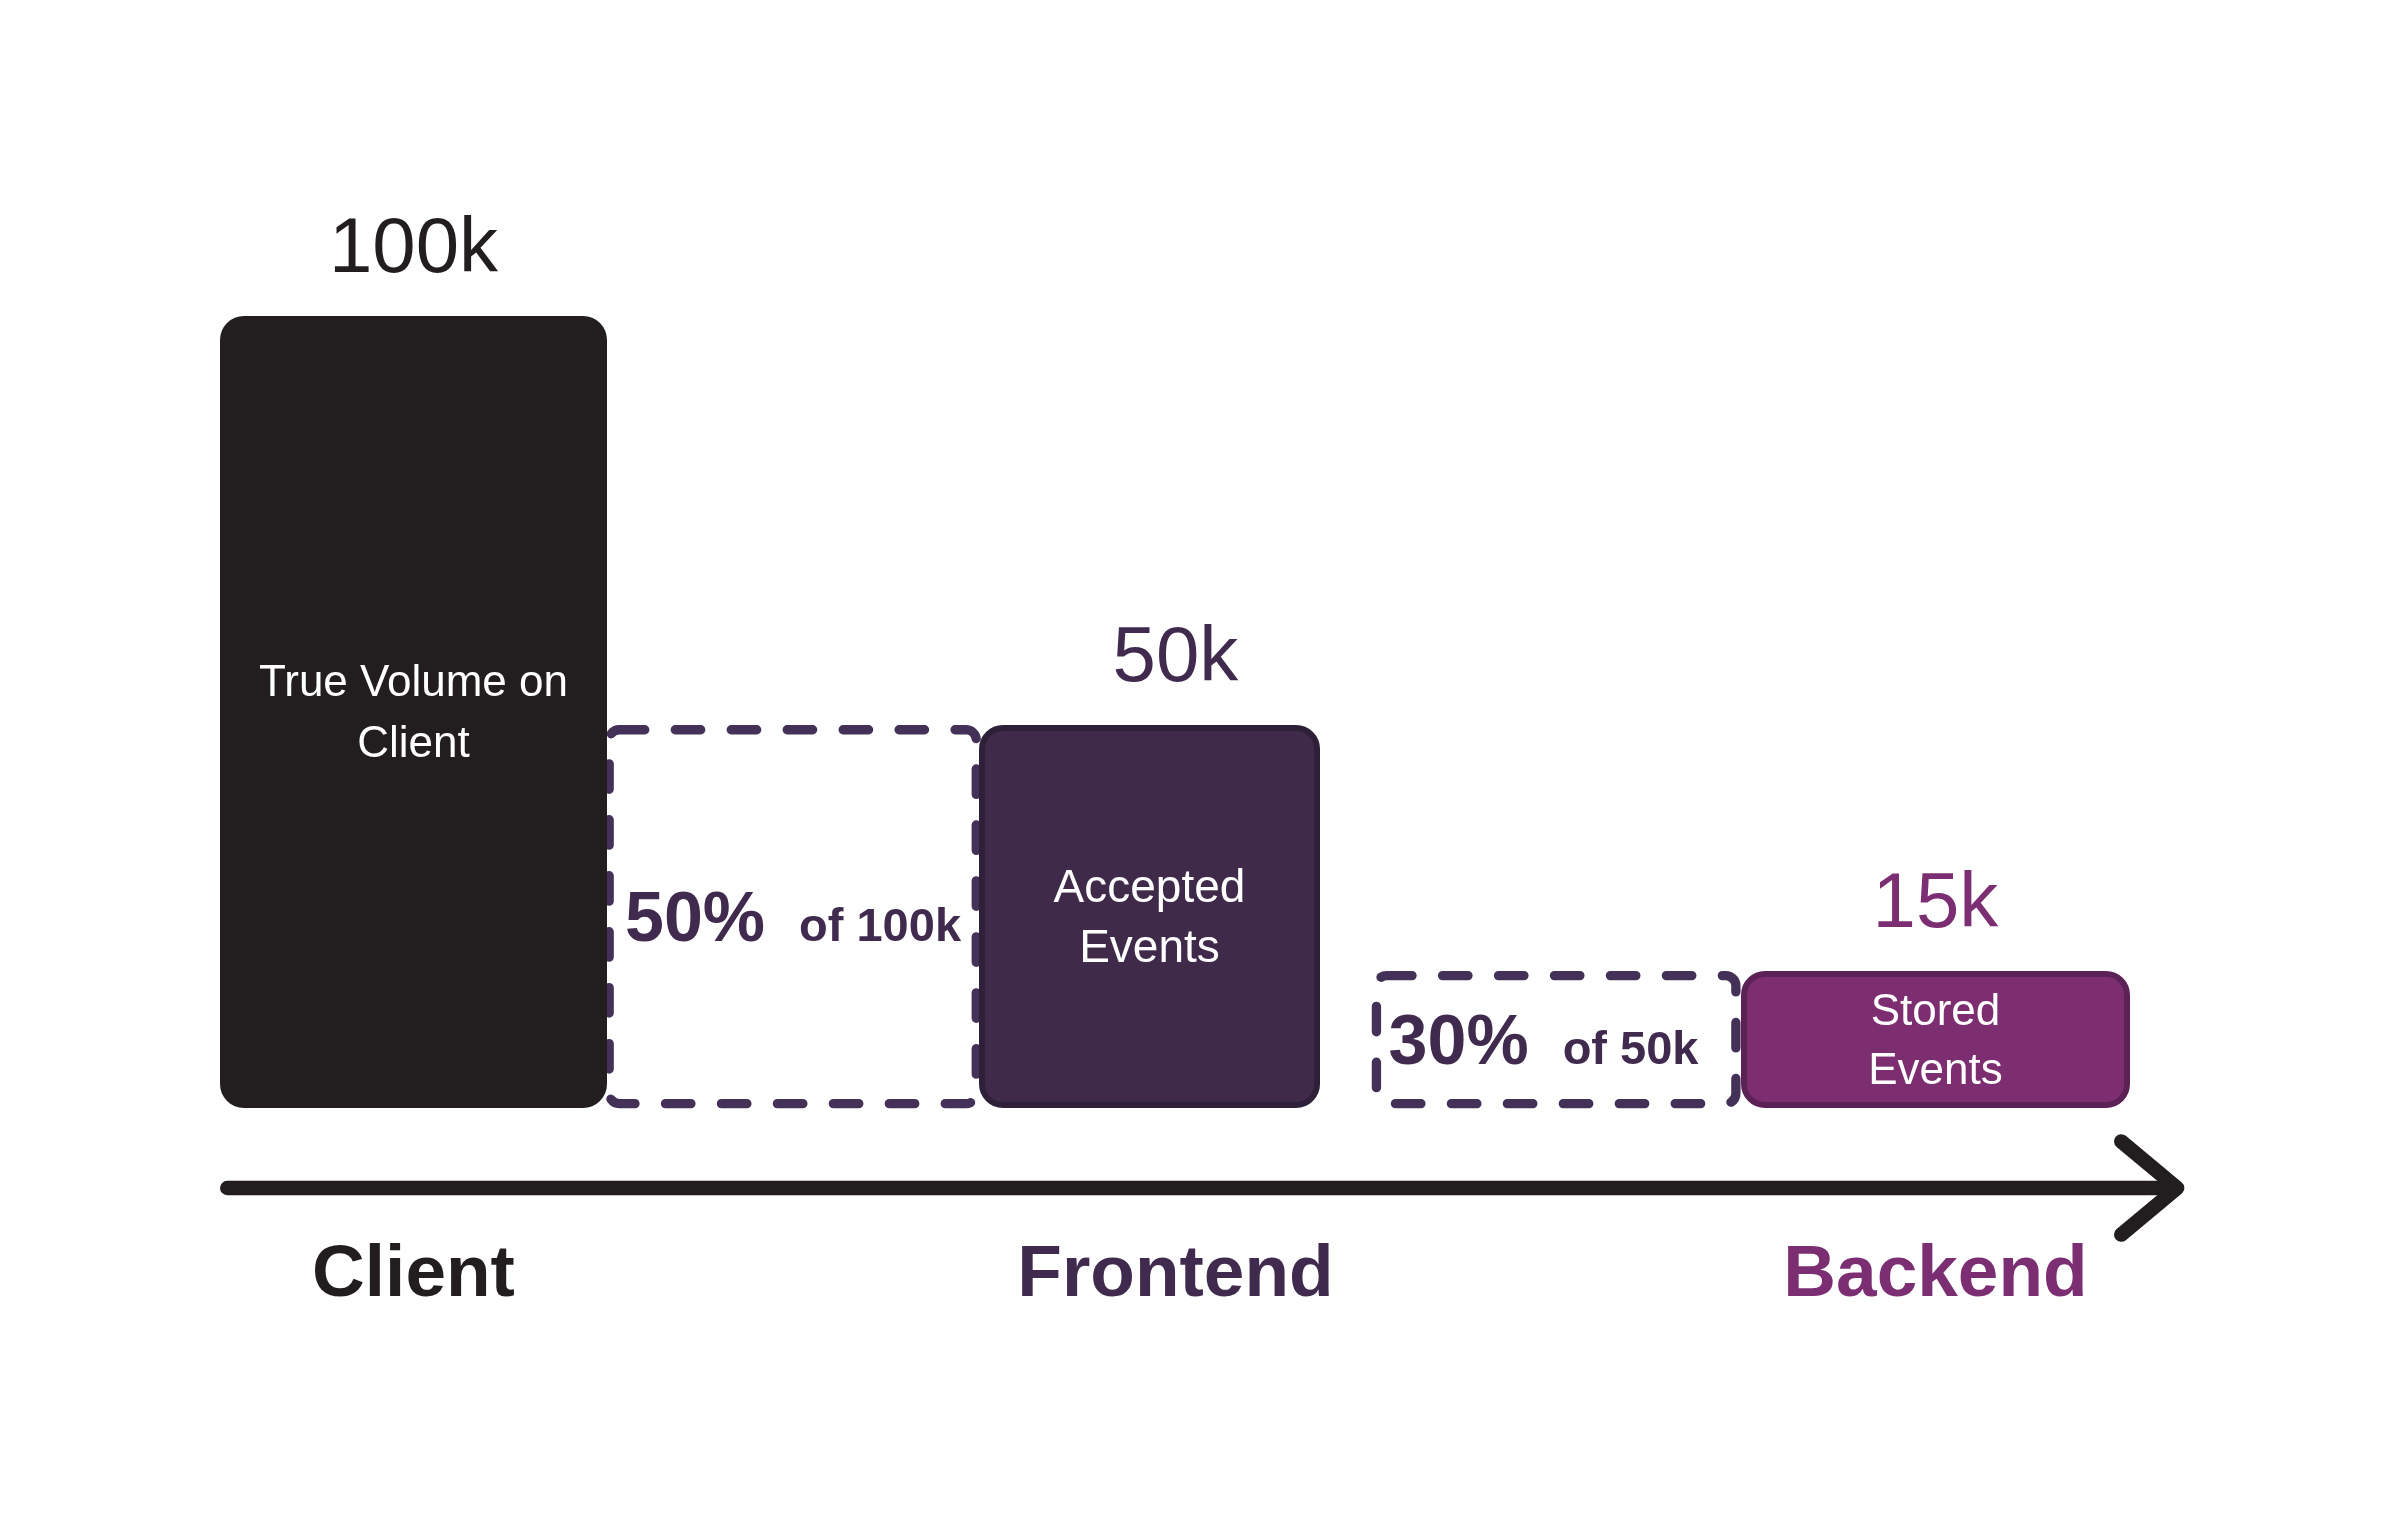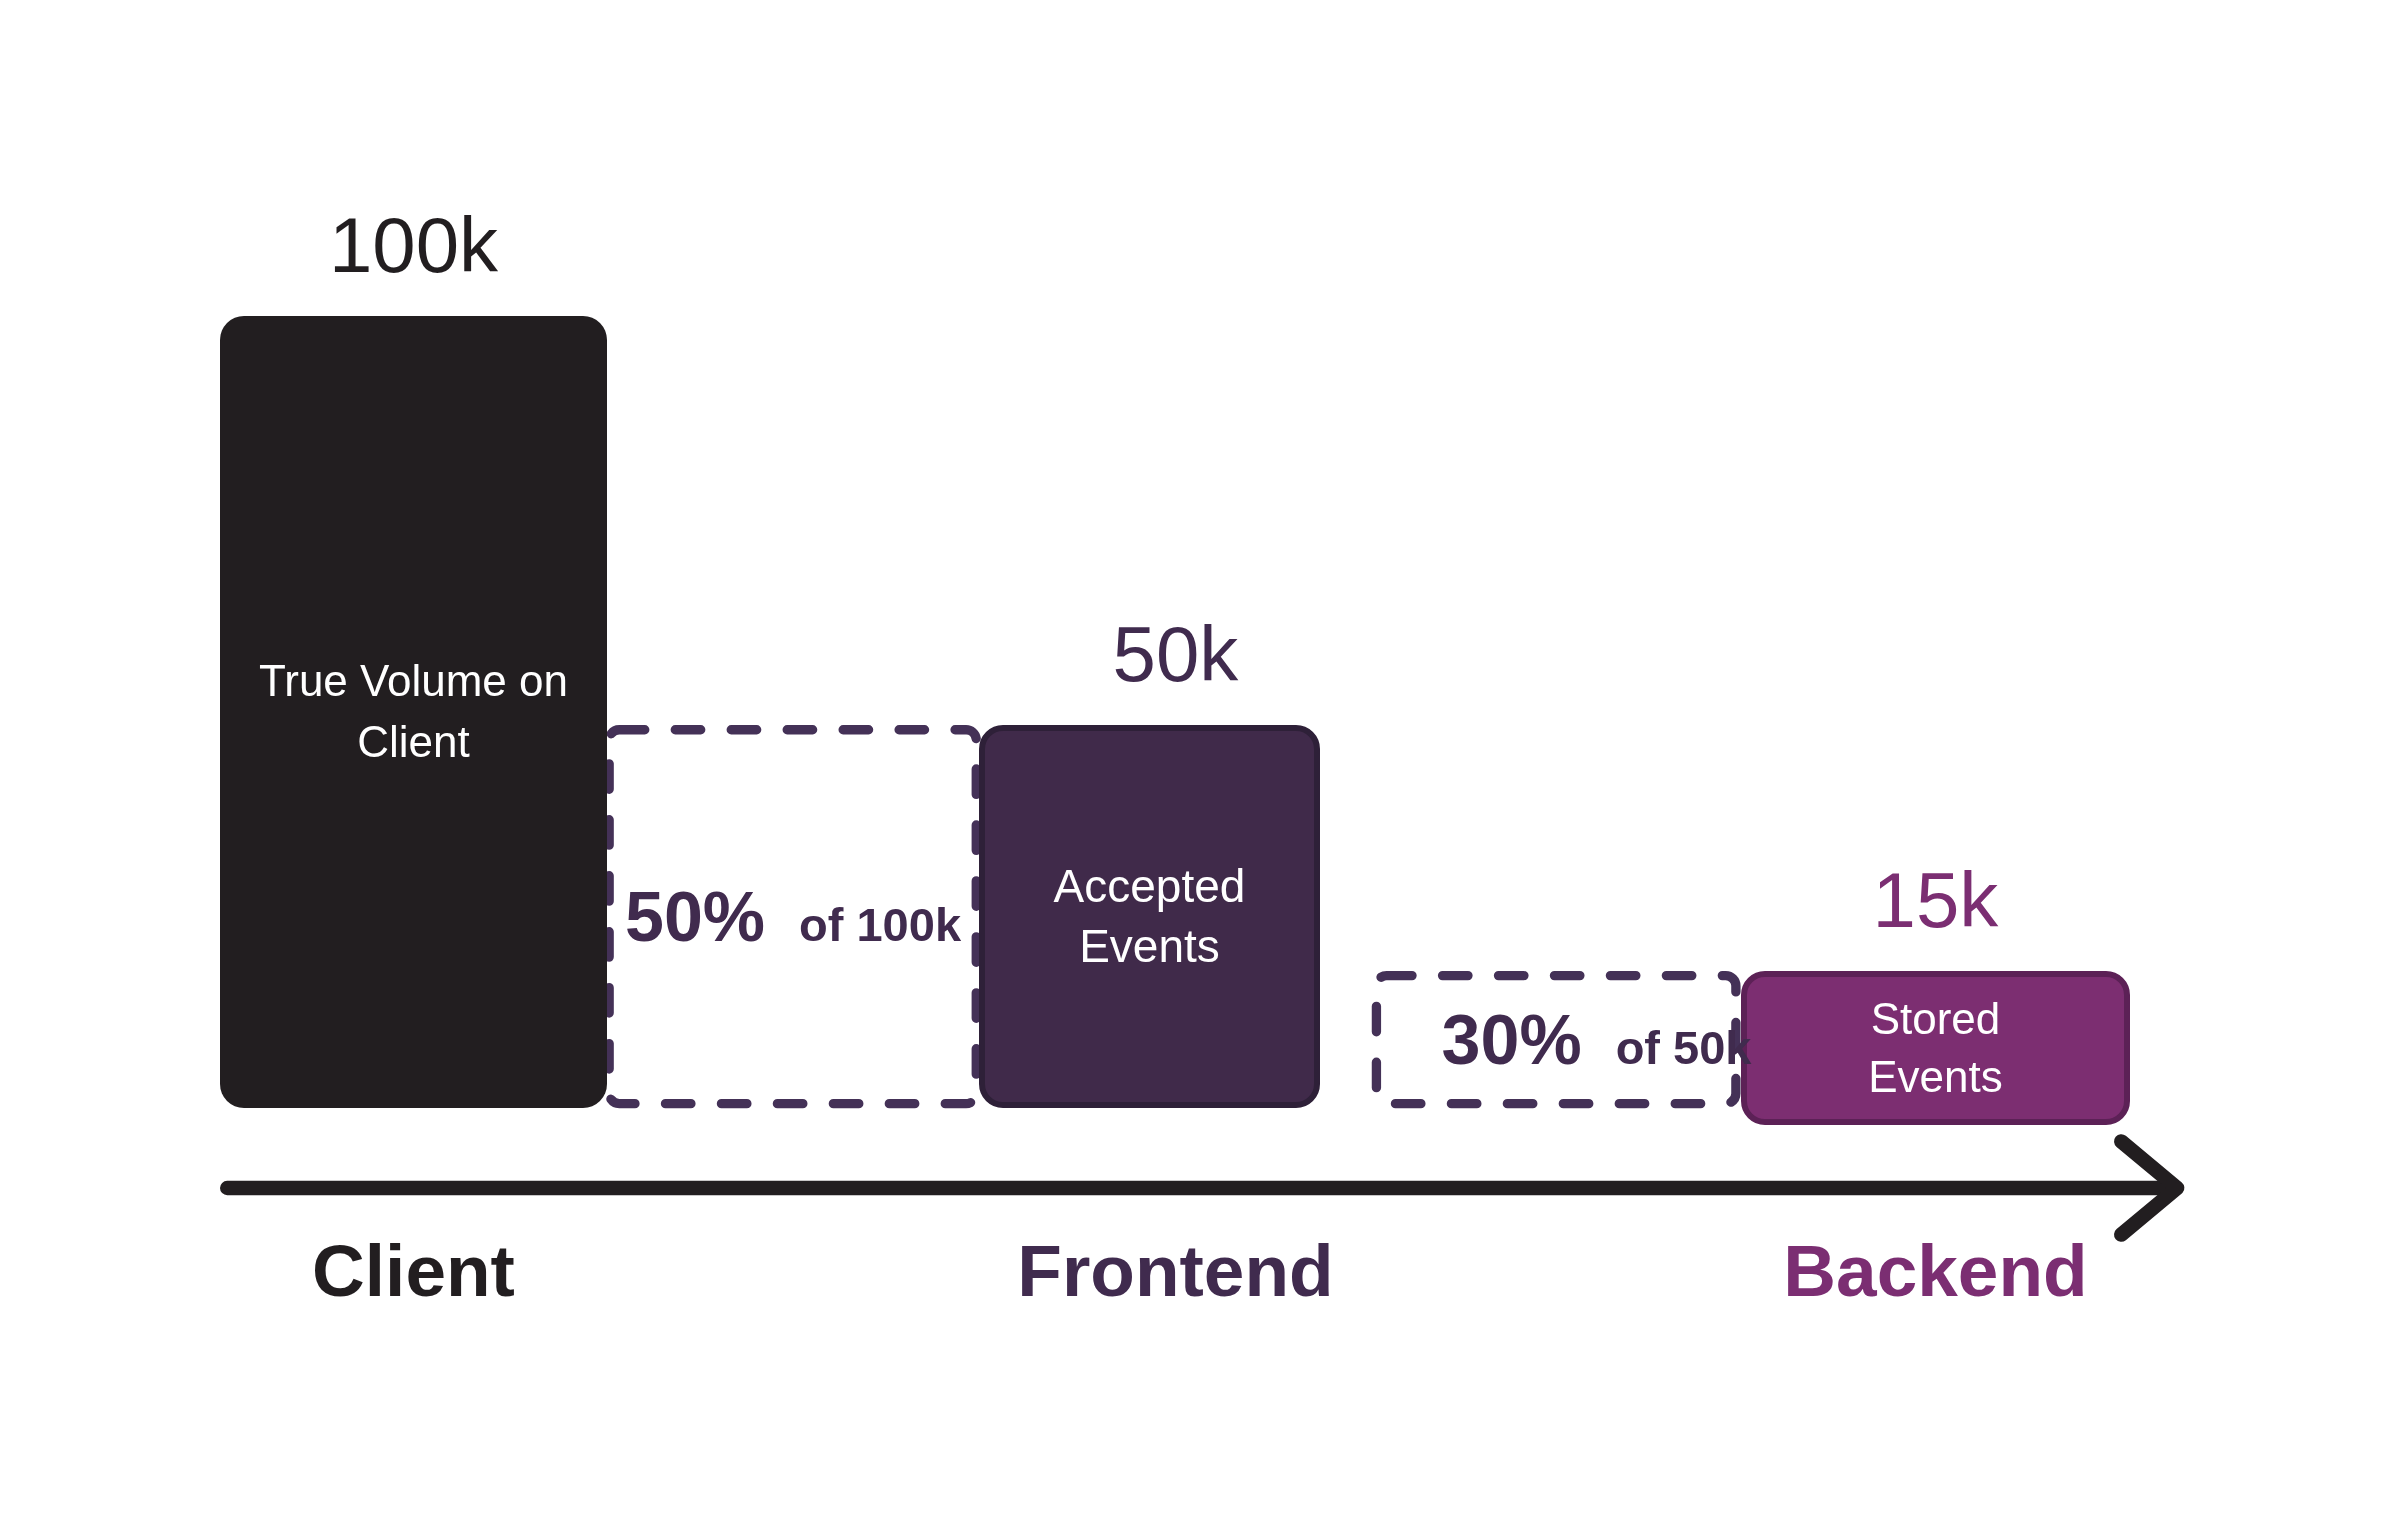--- a/index.html
+++ b/index.html
@@ -23,36 +23,36 @@
   .bar-black{
     left:220px;top:316px;width:387px;height:792px;
     background:var(--ink,#221e20);
   }
   .bar-purple{
     left:979px;top:725px;width:341px;height:383px;
     background:var(--dark_purple,#402a4a);
     border:6px solid var(--dark_purple_border,#2e2038);
   }
   .bar-magenta{
-    left:1741px;top:971px;width:389px;height:154px;
+    left:1741px;top:971px;width:389px;height:137px;
     background:var(--magenta,#7c2e71);
     border:6px solid var(--magenta_border,#5c2156);
   }
   .bar-inner-label{
     color:#fff;font-weight:400;line-height:1.38;
   }
   .bar-black .bar-inner-label{font-size:44px;max-width:356px;}
   .bar-purple .bar-inner-label{font-size:46px;max-width:373px;line-height:1.3;}
   .bar-magenta .bar-inner-label{font-size:44px;max-width:195px;line-height:1.32;}
 
   .loss-box{
     position:absolute;display:flex;align-items:center;justify-content:center;
   }
   .loss-box-1{left:605px;top:725px;width:376px;height:383px;}
-  .loss-box-2{left:1372px;top:971px;width:369px;height:137px;padding-left:40px;}
+  .loss-box-2{left:1319px;top:971px;width:369px;height:137px;padding-left:40px;}
   .loss-inner{
     display:flex;align-items:baseline;gap:34px;color:var(--purple_text,#402b4e);
     white-space:nowrap;
   }
   .loss-pct{font-size:70px;font-weight:700;}
   .loss-of{font-size:47px;font-weight:700;}
 
   .axis-label{
     position:absolute;top:1231px;text-align:center;
     font-size:73px;font-weight:700;line-height:1.1;

